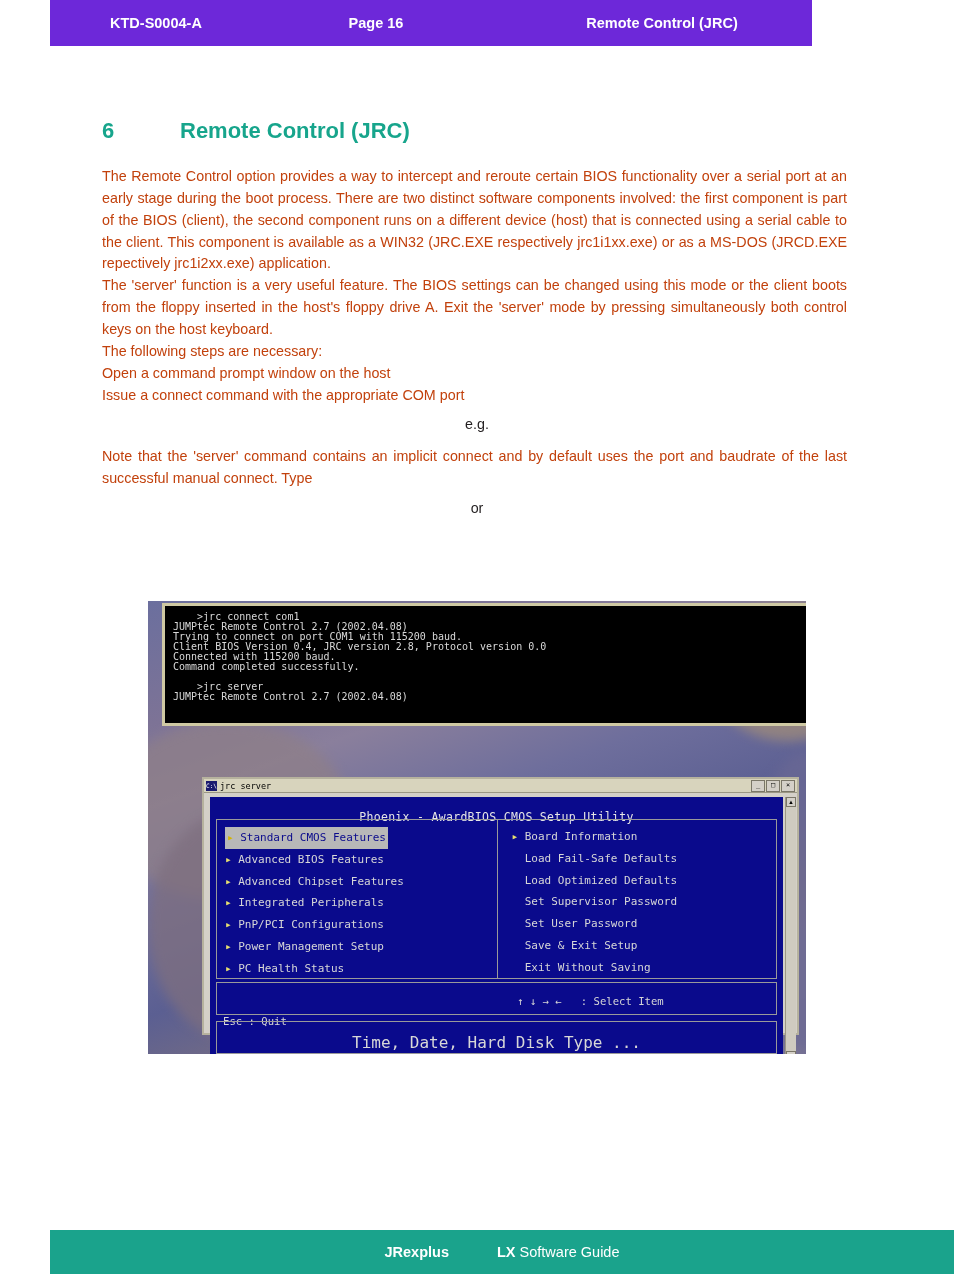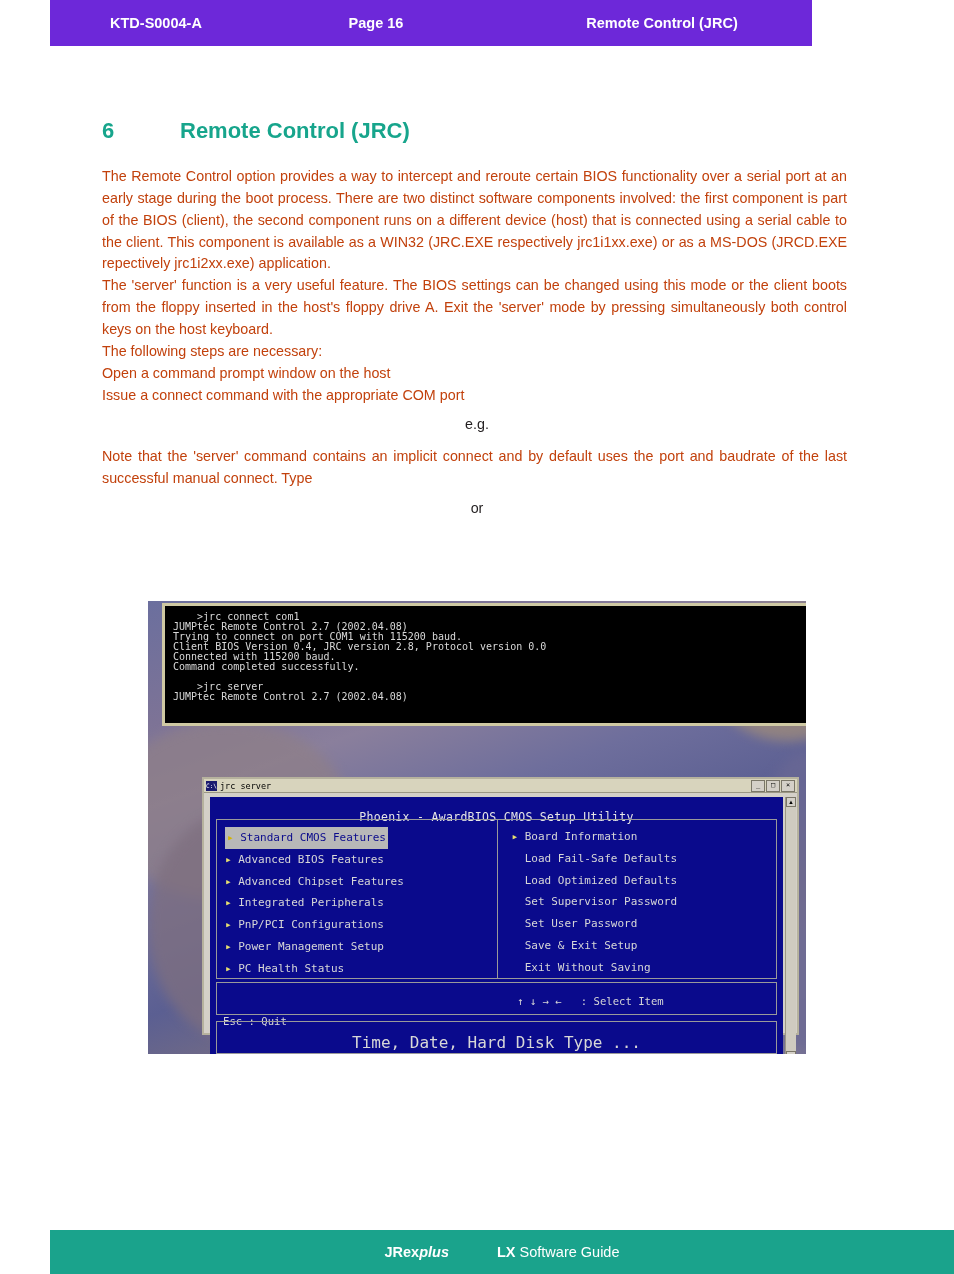--- a/index.html
+++ b/index.html
@@ -59,21 +59,20 @@
   .footer-text {
     width: 860px;
     text-align: center;
   }
   .footer-text .b {
     font-weight: bold;
     margin-left: 44px;
   }
   .footer-text .bi {
     font-weight: bold;
-    font-style: italic;
   }
   
   .content {
     position: absolute;
     left: 102px;
     top: 118px;
     width: 750px;
   }
   h1.chapter {
     font-size: 22px;

